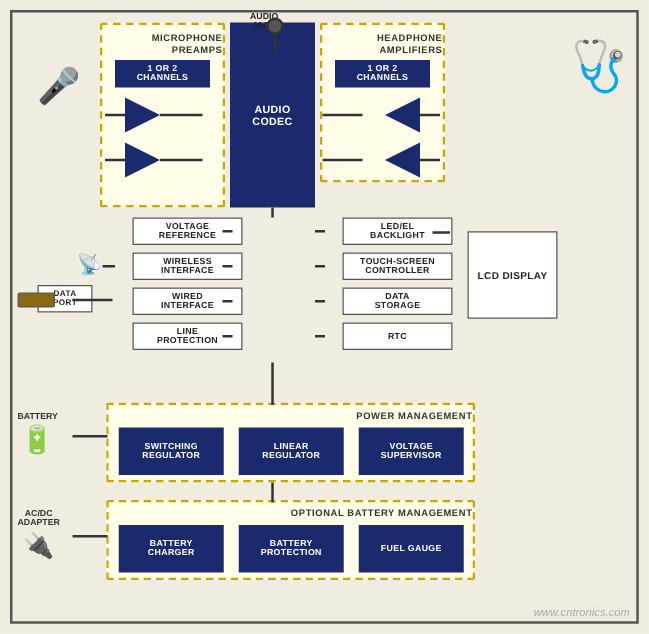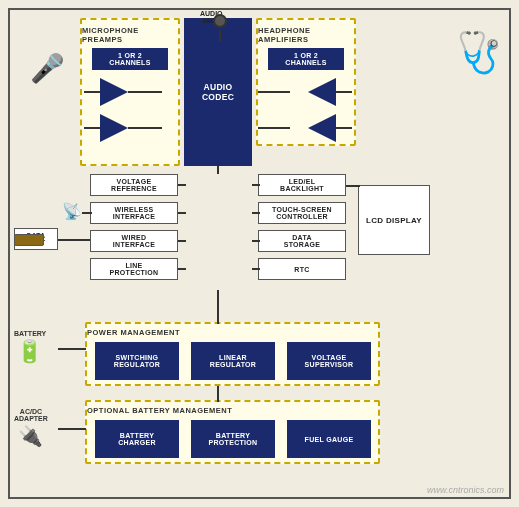--- a/index.html
+++ b/index.html
@@ -51,27 +51,28 @@
       border: 1.5px solid #555;
       background: #fff;
       display: flex;
       align-items: center;
       justify-content: center;
       text-align: center;
       font-size: 7px;
       font-weight: bold;
       letter-spacing: 0.3px;
       color: #222;
+      margin-left: 16px;
     }
     .section-title {
       position: absolute;
       font-size: 7.5px;
       font-weight: bold;
       color: #333;
-      text-align: left;
+      text-align: right;
       letter-spacing: 0.5px;
       text-transform: uppercase;
     }
     
     .inner-blue {
       background: #1a2a6c;
       color: #fff;
       font-size: 7px;
       font-weight: bold;
       text-align: center;

